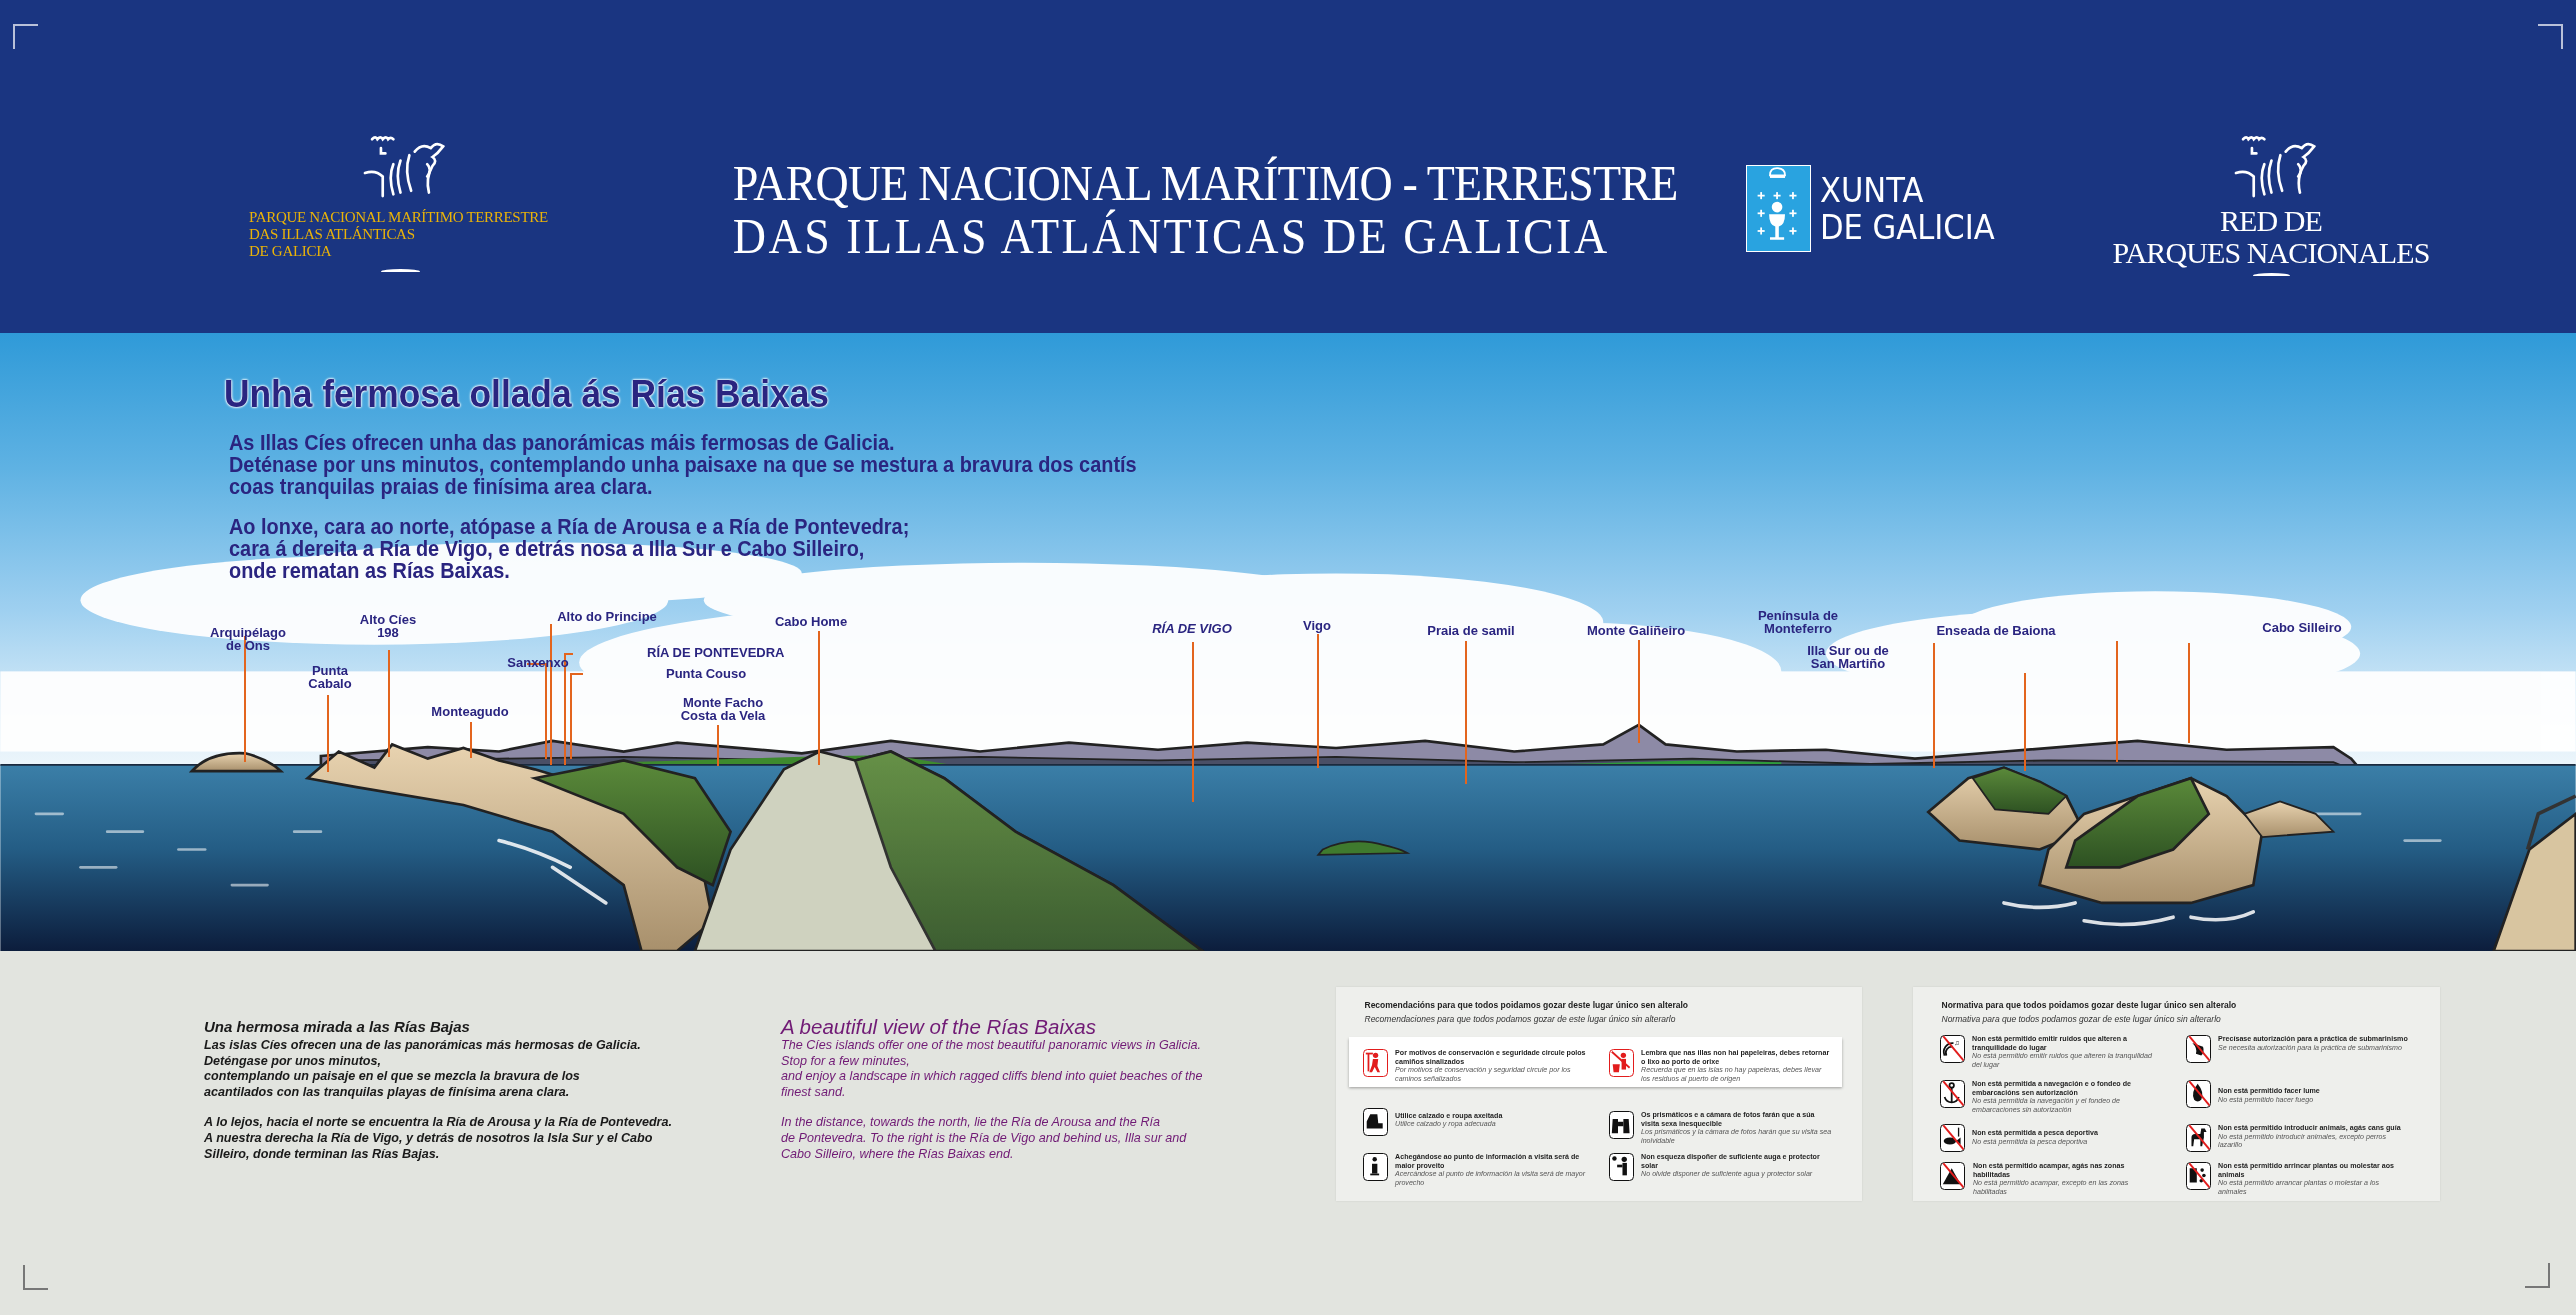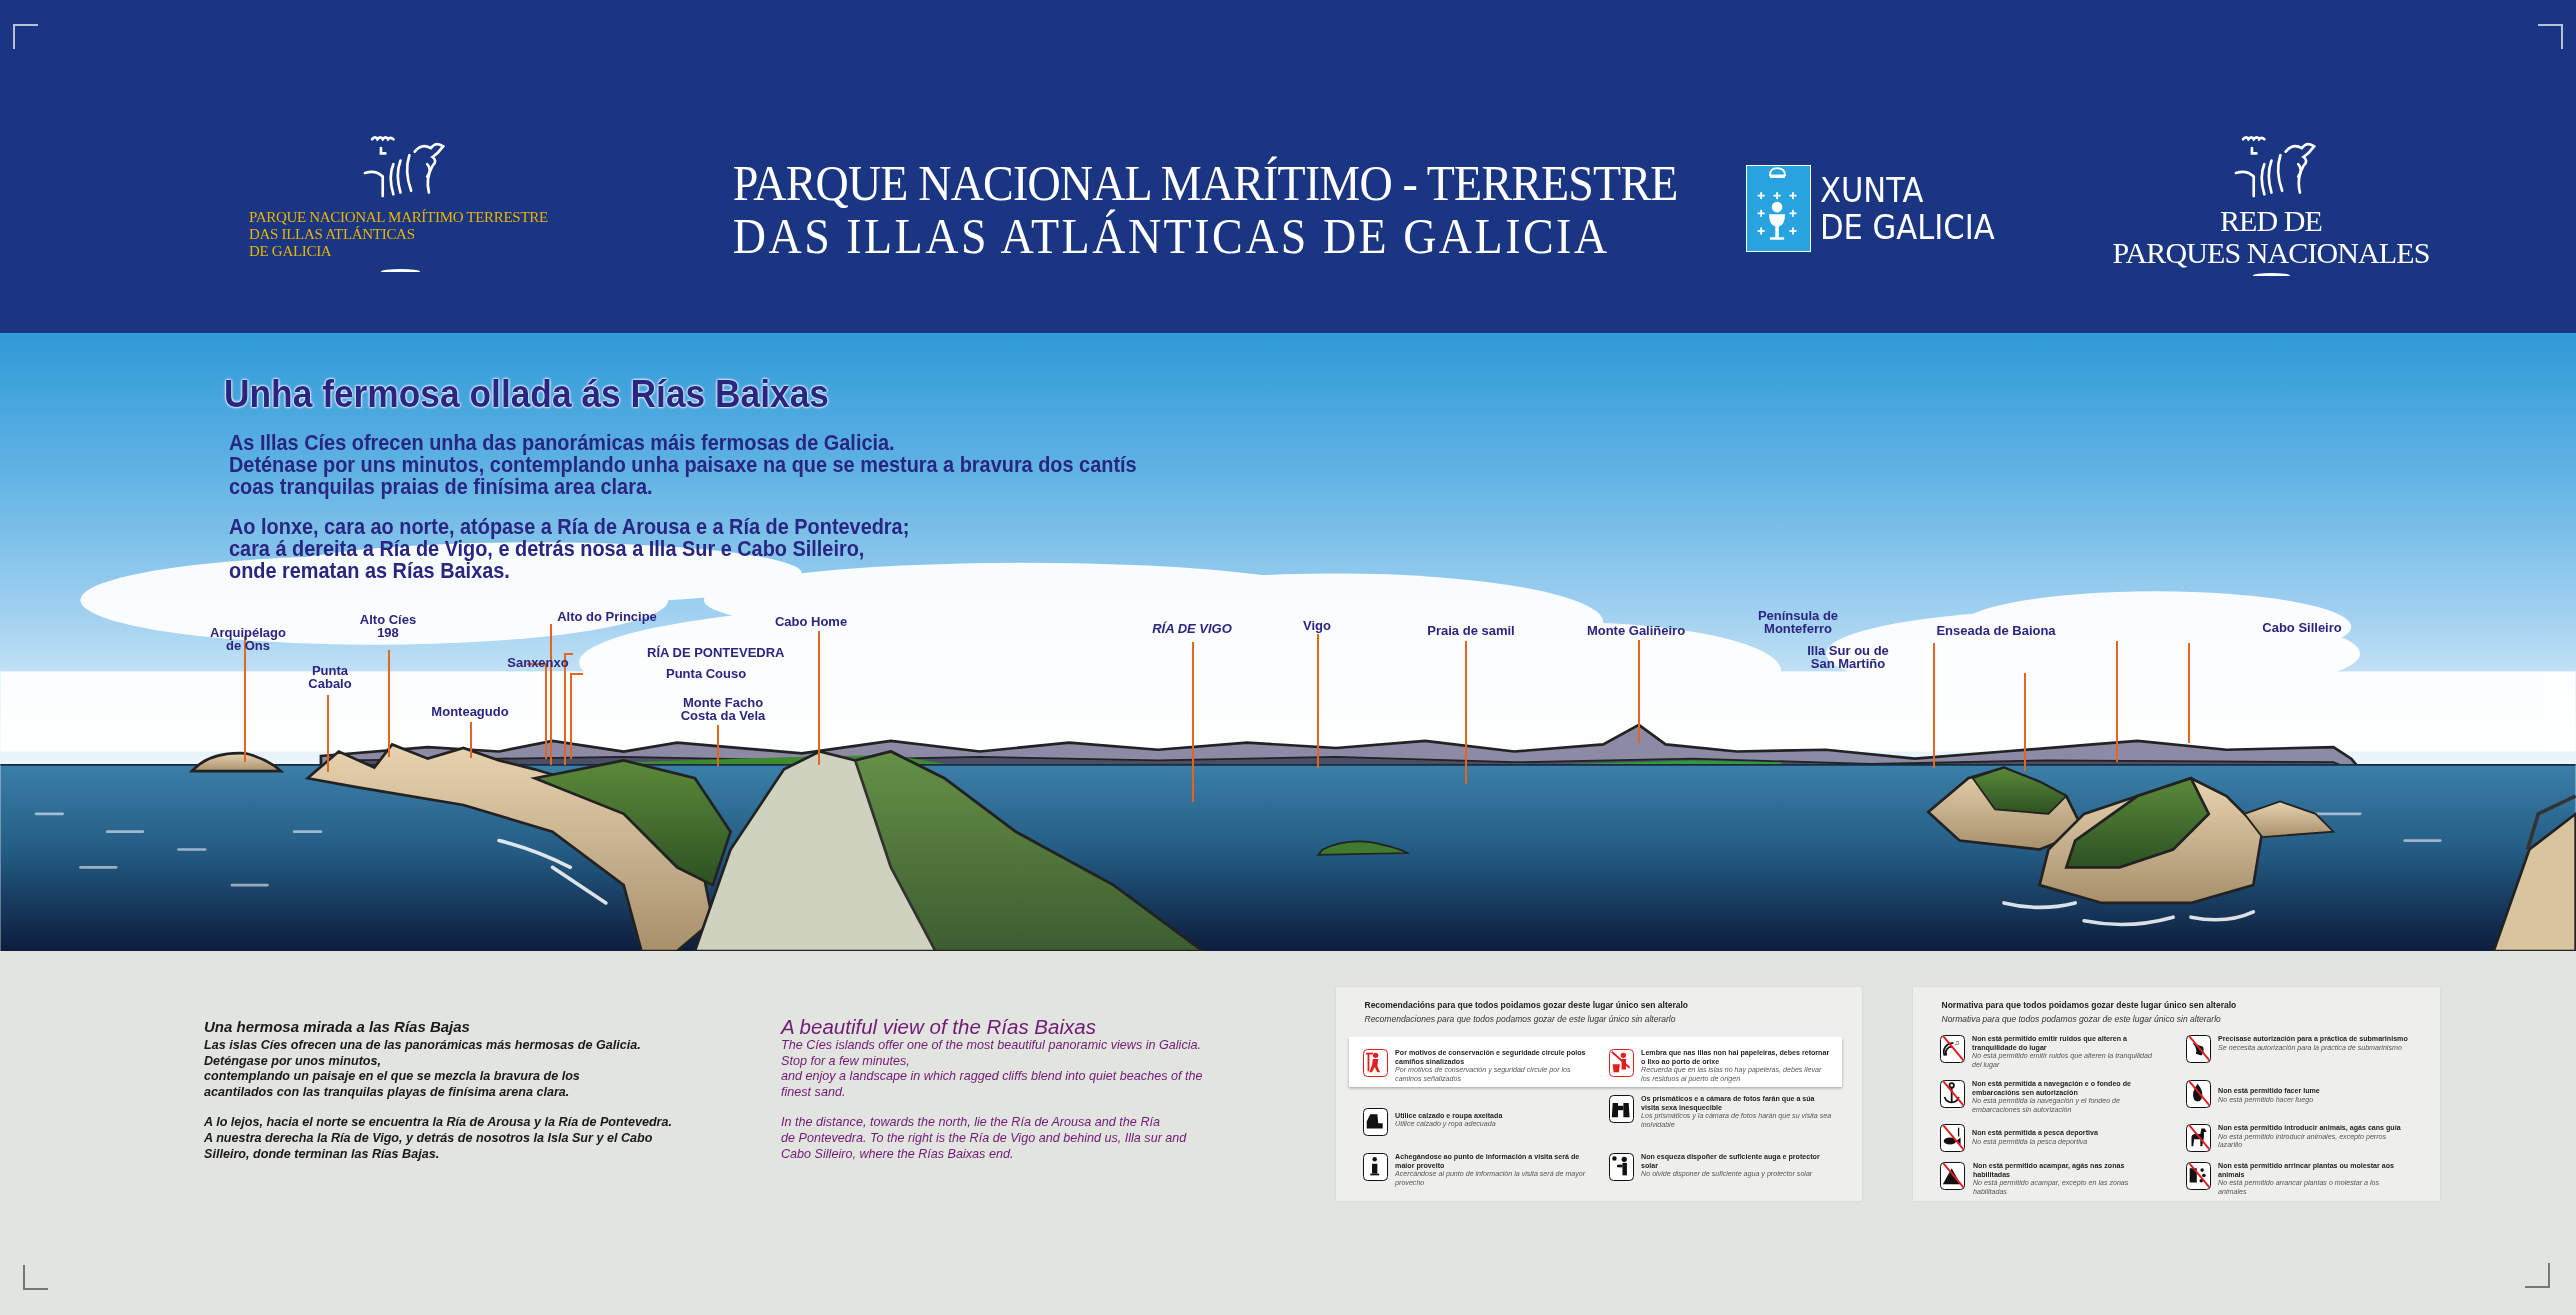--- a/index.html
+++ b/index.html
@@ -376,21 +376,21 @@
     <div class="ic">
       <svg width="21.4" height="24" viewBox="0 0 24 27">
           <path d="M7 6 h8 l1 10 h5 v6 h-18 v-8 z" fill="#111"></path>
         </svg>
     </div>
     <div class="txt" style="padding-top:3.6px">
         <div class="gl">Utilice calzado e roupa axeitada</div>
         <div class="es">Utilice calzado y ropa adecuada</div>
       </div>
   </div>
-  <div class="item" style="left:273px; top:108px;">
+  <div class="item" style="left:273px; top:124px;">
     <div class="ic">
       <svg width="21.4" height="24" viewBox="0 0 24 27">
           <g fill="#111">
             <path d="M3 8 h6 v16 h-7 z"></path>
             <path d="M15 8 h6 l1 16 h-7 z"></path>
             <rect x="9" y="11" width="6" height="5"></rect>
           </g>
         </svg>
     </div>
     <div class="txt">

